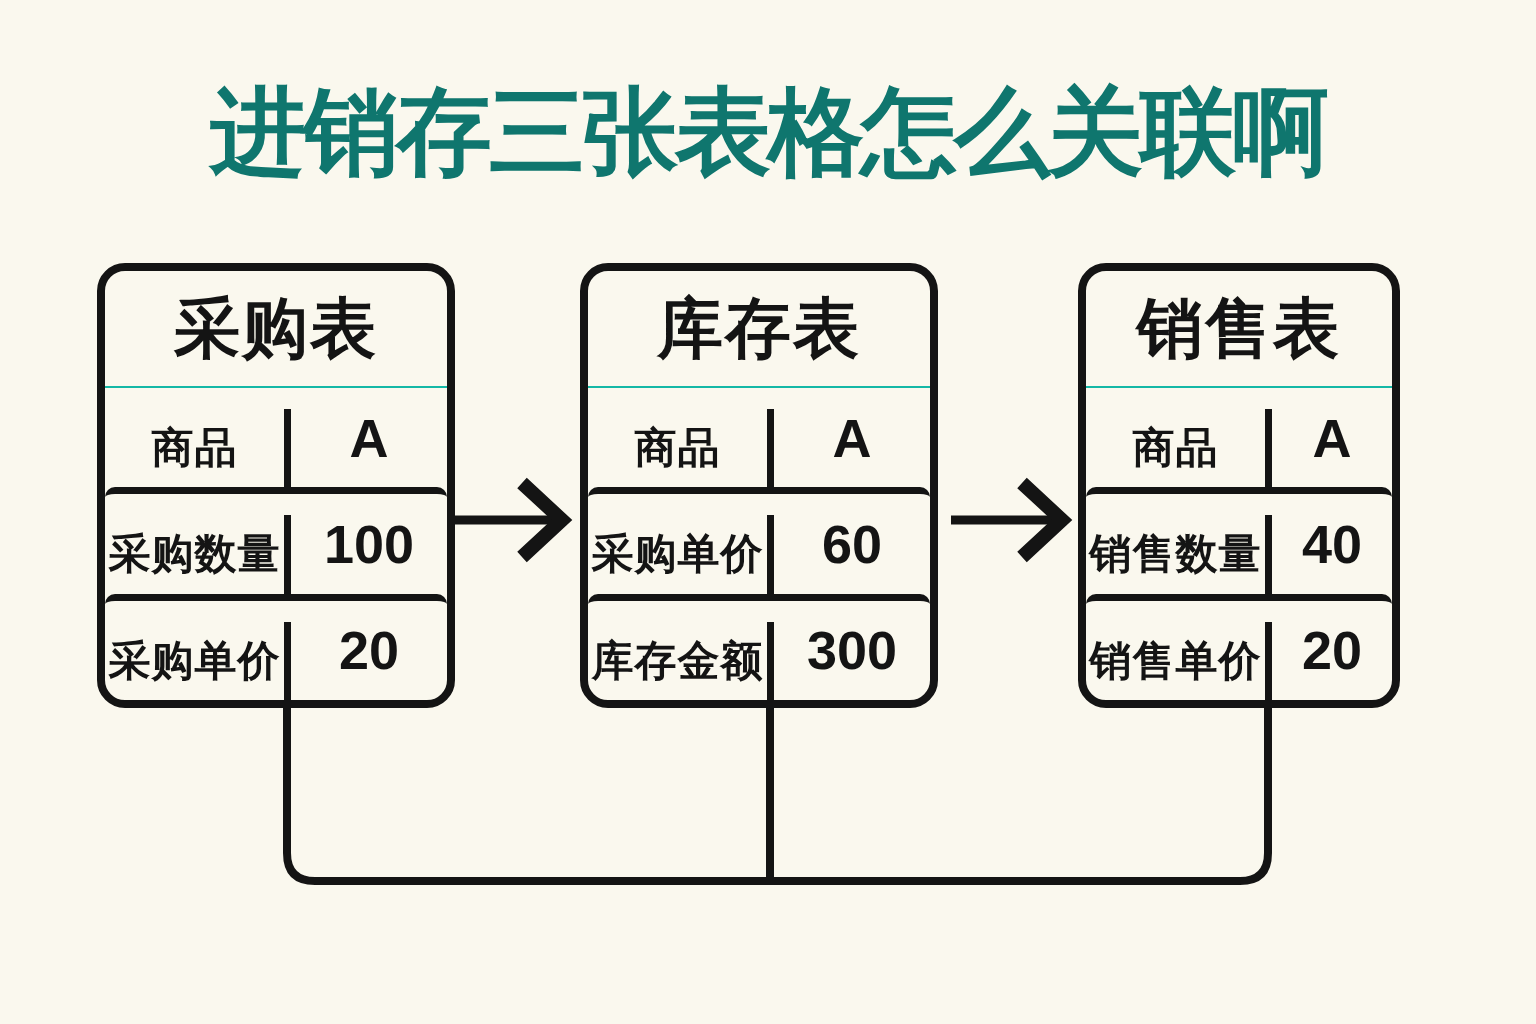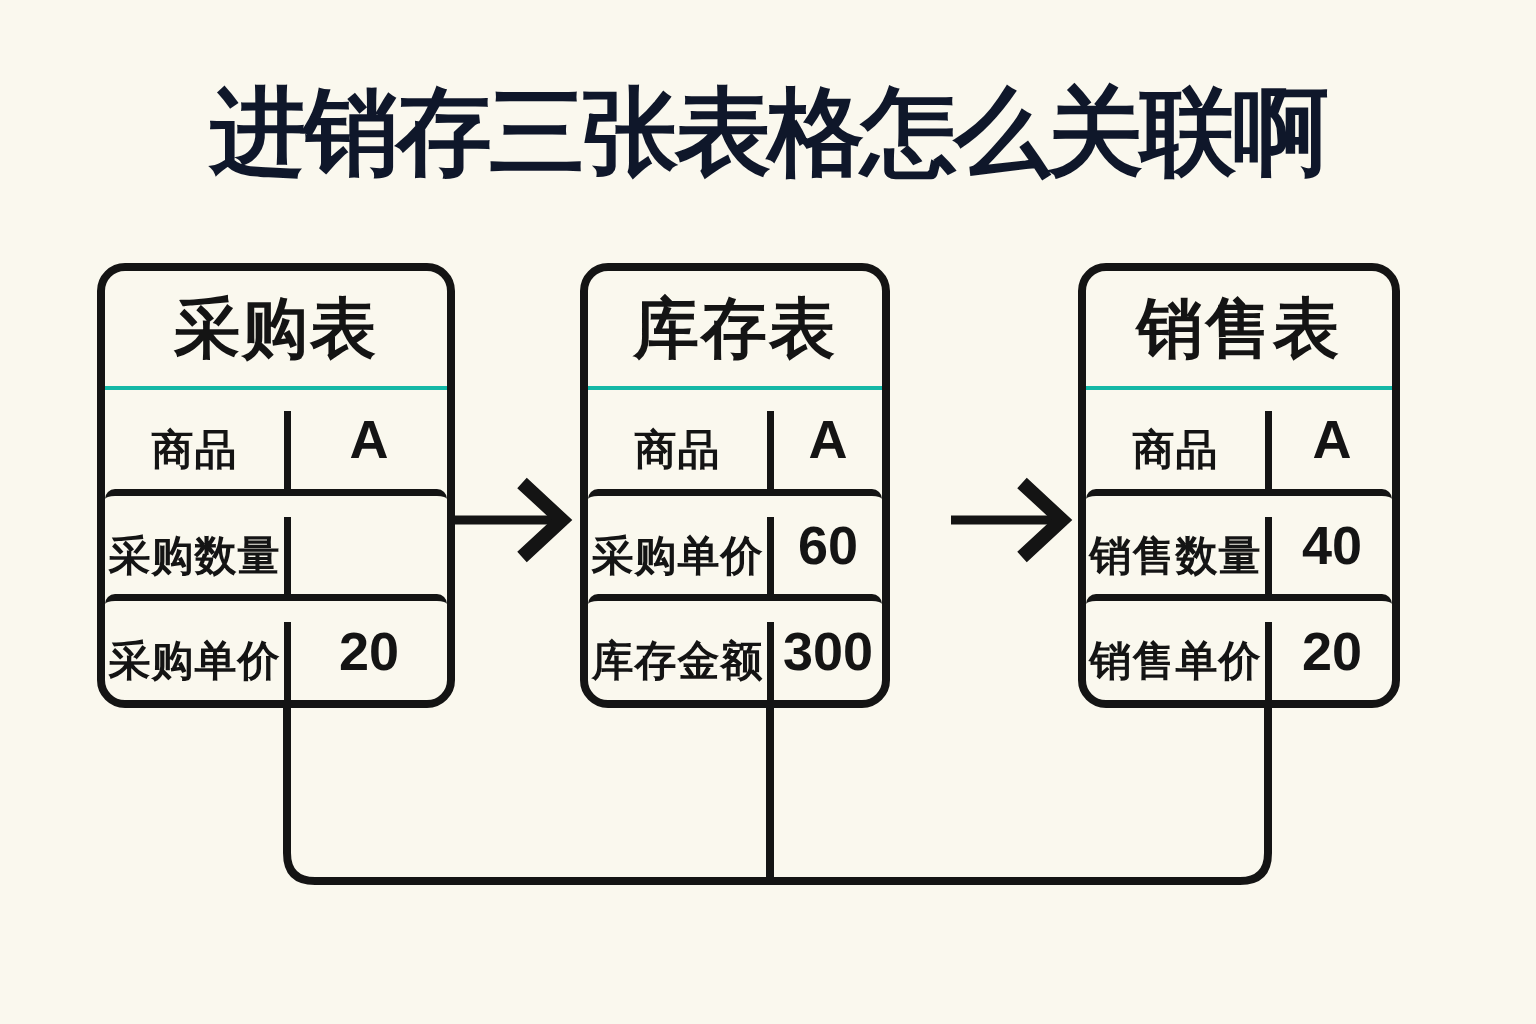--- a/index.html
+++ b/index.html
@@ -14,44 +14,44 @@
   .stage { position:absolute; inset:0; }
 
   .title {
     position:absolute;
     top:62px; left:0; width:1536px;
     line-height:140px;
     text-align:center;
     font-size:96px;
     font-weight:900;
     letter-spacing:-3px;
-    color:#0f172a;
+    color:#0f766e;
     white-space:nowrap;
   }
 
   .dtable {
     position:absolute;
     top:263px;
     height:445px;
     box-sizing:border-box;
     border:8px solid #141414;
     border-radius:28px;
     display:flex;
     flex-direction:column;
     overflow:hidden;
     background:transparent;
   }
   .t1 { left:97px;  width:358px; }
-  .t2 { left:580px; width:310px; }
+  .t2 { left:580px; width:358px; }
   .t3 { left:1078px; width:322px; }
 
   .hdr {
     height:115px;
     flex:none;
-    border-bottom:4px solid #14b8a6;
+    border-bottom:2px solid #14b8a6;
     display:flex; align-items:center; justify-content:center;
     font-size:66px;
     font-weight:900;
     letter-spacing:2px;
   }
   .row { flex:1; display:flex; min-height:0; }
   .row + .row { border-top:7px solid #141414;border-radius:10px; }
   .cell { display:flex; align-items:center; justify-content:center; }
   .cl {
     width:179px; flex:none;
@@ -82,20 +82,21 @@
   <div class="title">进销存三张表格怎么关联啊</div>
 
   <section class="dtable t1">
     <div class="hdr">采购表</div>
     <div class="row">
       <div class="cell cl">商品</div>
       <div class="cell cv">A</div>
     </div>
     <div class="row">
       <div class="cell cl">采购数量</div>
+      <div class="cell cv">100</div>
     </div>
     <div class="row">
       <div class="cell cl">采购单价</div>
       <div class="cell cv">20</div>
     </div>
   </section>
 
   <section class="dtable t2">
     <div class="hdr">库存表</div>
     <div class="row">

